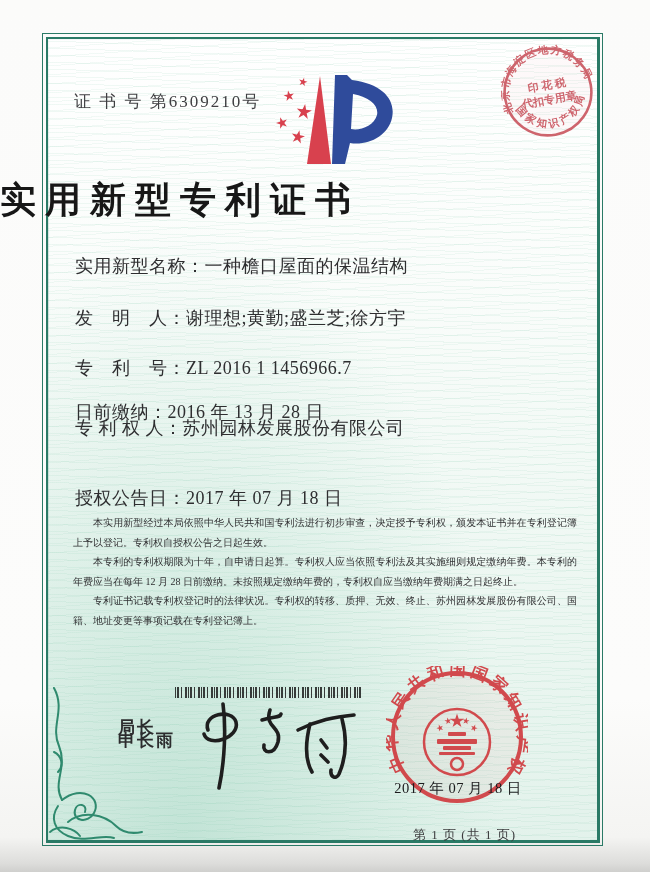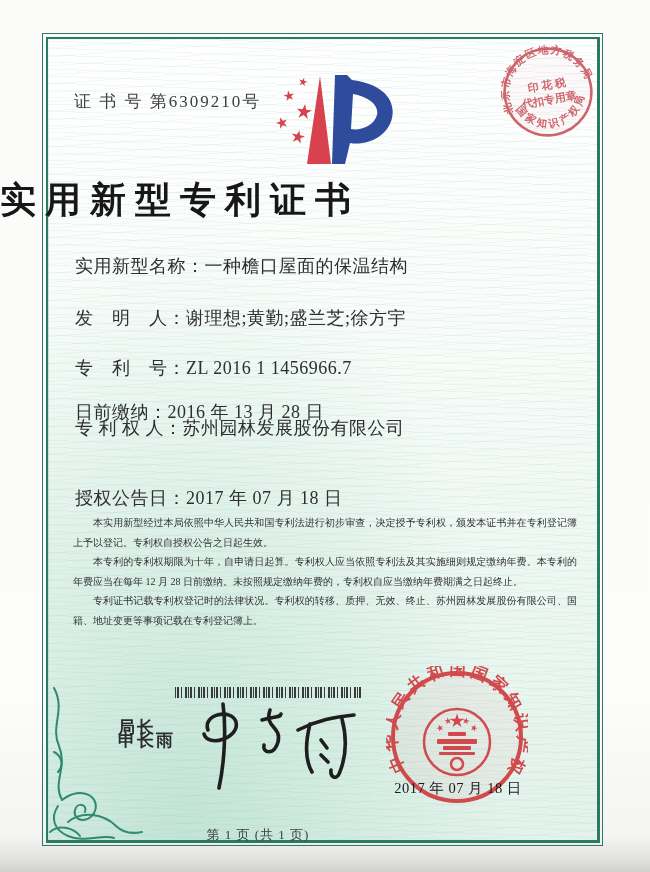--- a/index.html
+++ b/index.html
@@ -73,21 +73,21 @@
   .sign-name { top:729px; }
   .signature { position:absolute; left:182px; top:698px; }
   .cnipa-seal { position:absolute; left:386px; top:666px; opacity:.92; }
   .seal-date {
     position:absolute; left:388px; top:779px; width:140px;
     text-align:center; font-size:14.5px; color:#1b1b1d; letter-spacing:.5px;
   }
   .tax-stamp { position:absolute; left:501px; top:45px; transform:rotate(-10deg); opacity:.88; }
   .footer {
     position:absolute; left:0; top:826px; width:516px;
-    text-align:center; font-size:13px; color:#3c3c3e; letter-spacing:1px;
+    text-align:right; font-size:13px; color:#3c3c3e; letter-spacing:1px;
   }
   .flourish { position:absolute; left:44px; top:686px; }
   svg text { font-family:"Liberation Serif","DejaVu Serif",serif; }
 </style>
 </head>
 <body>
 
 <div class="photo">
 
   <div class="frame-outer">

